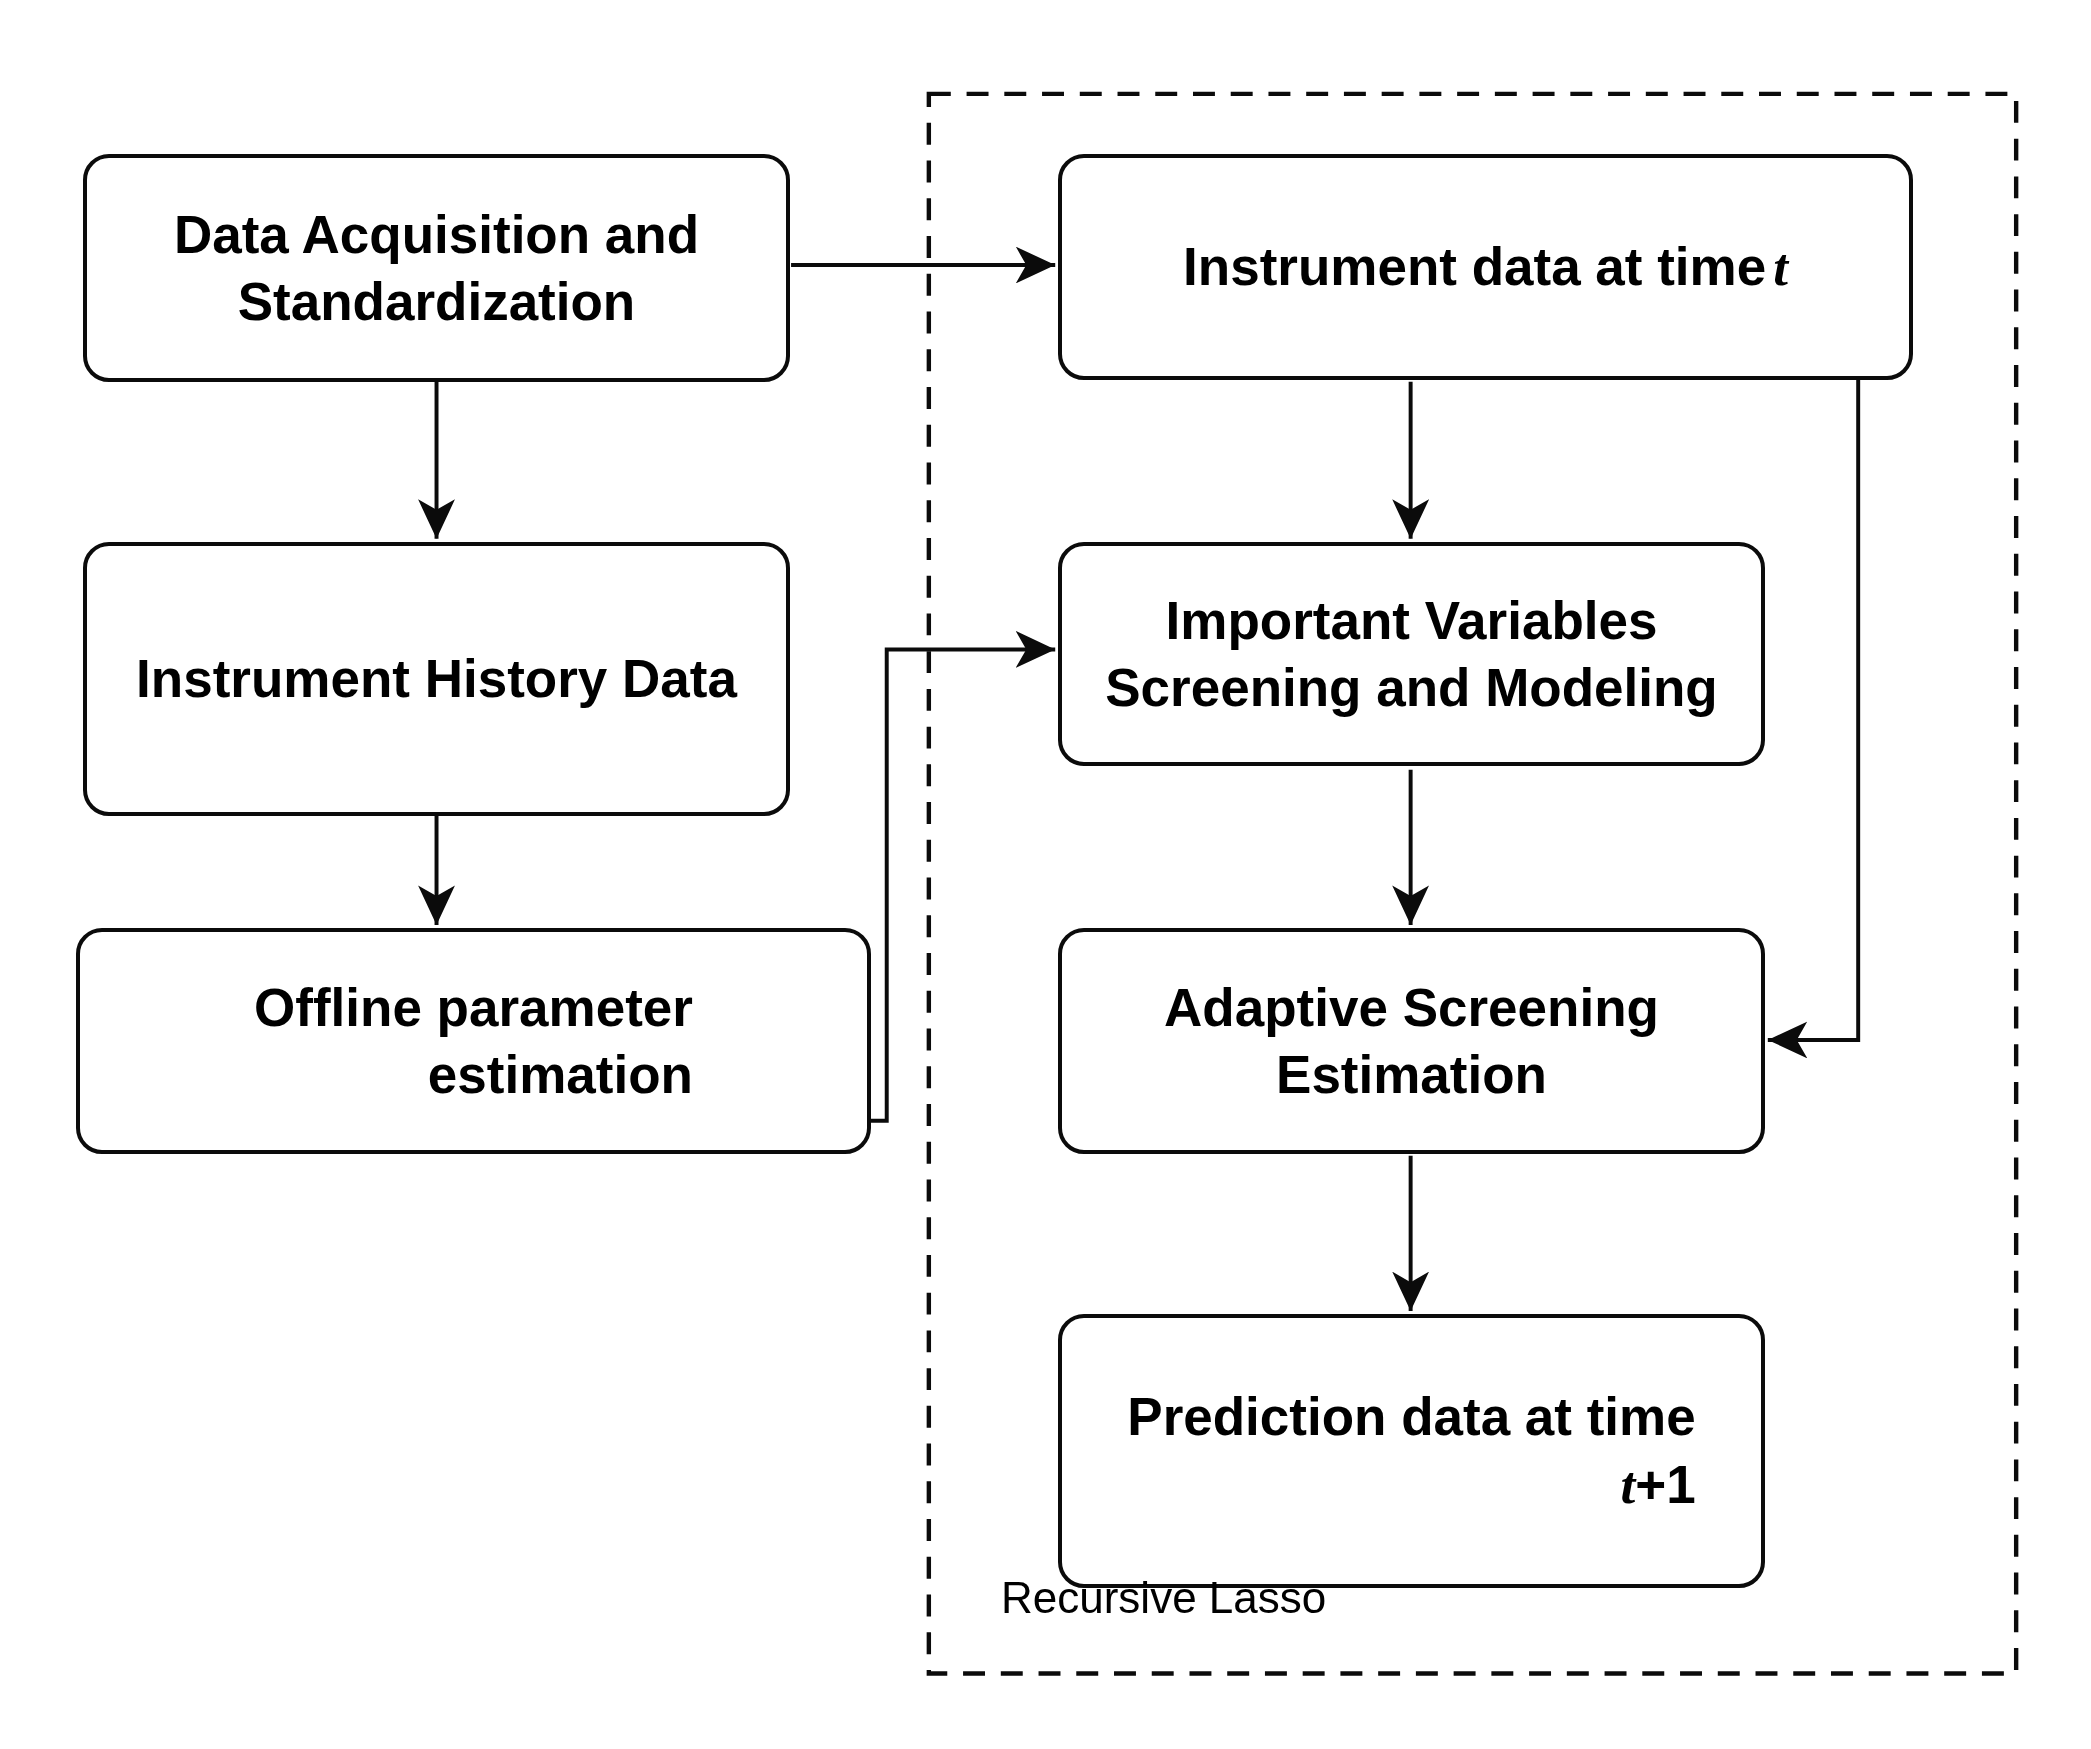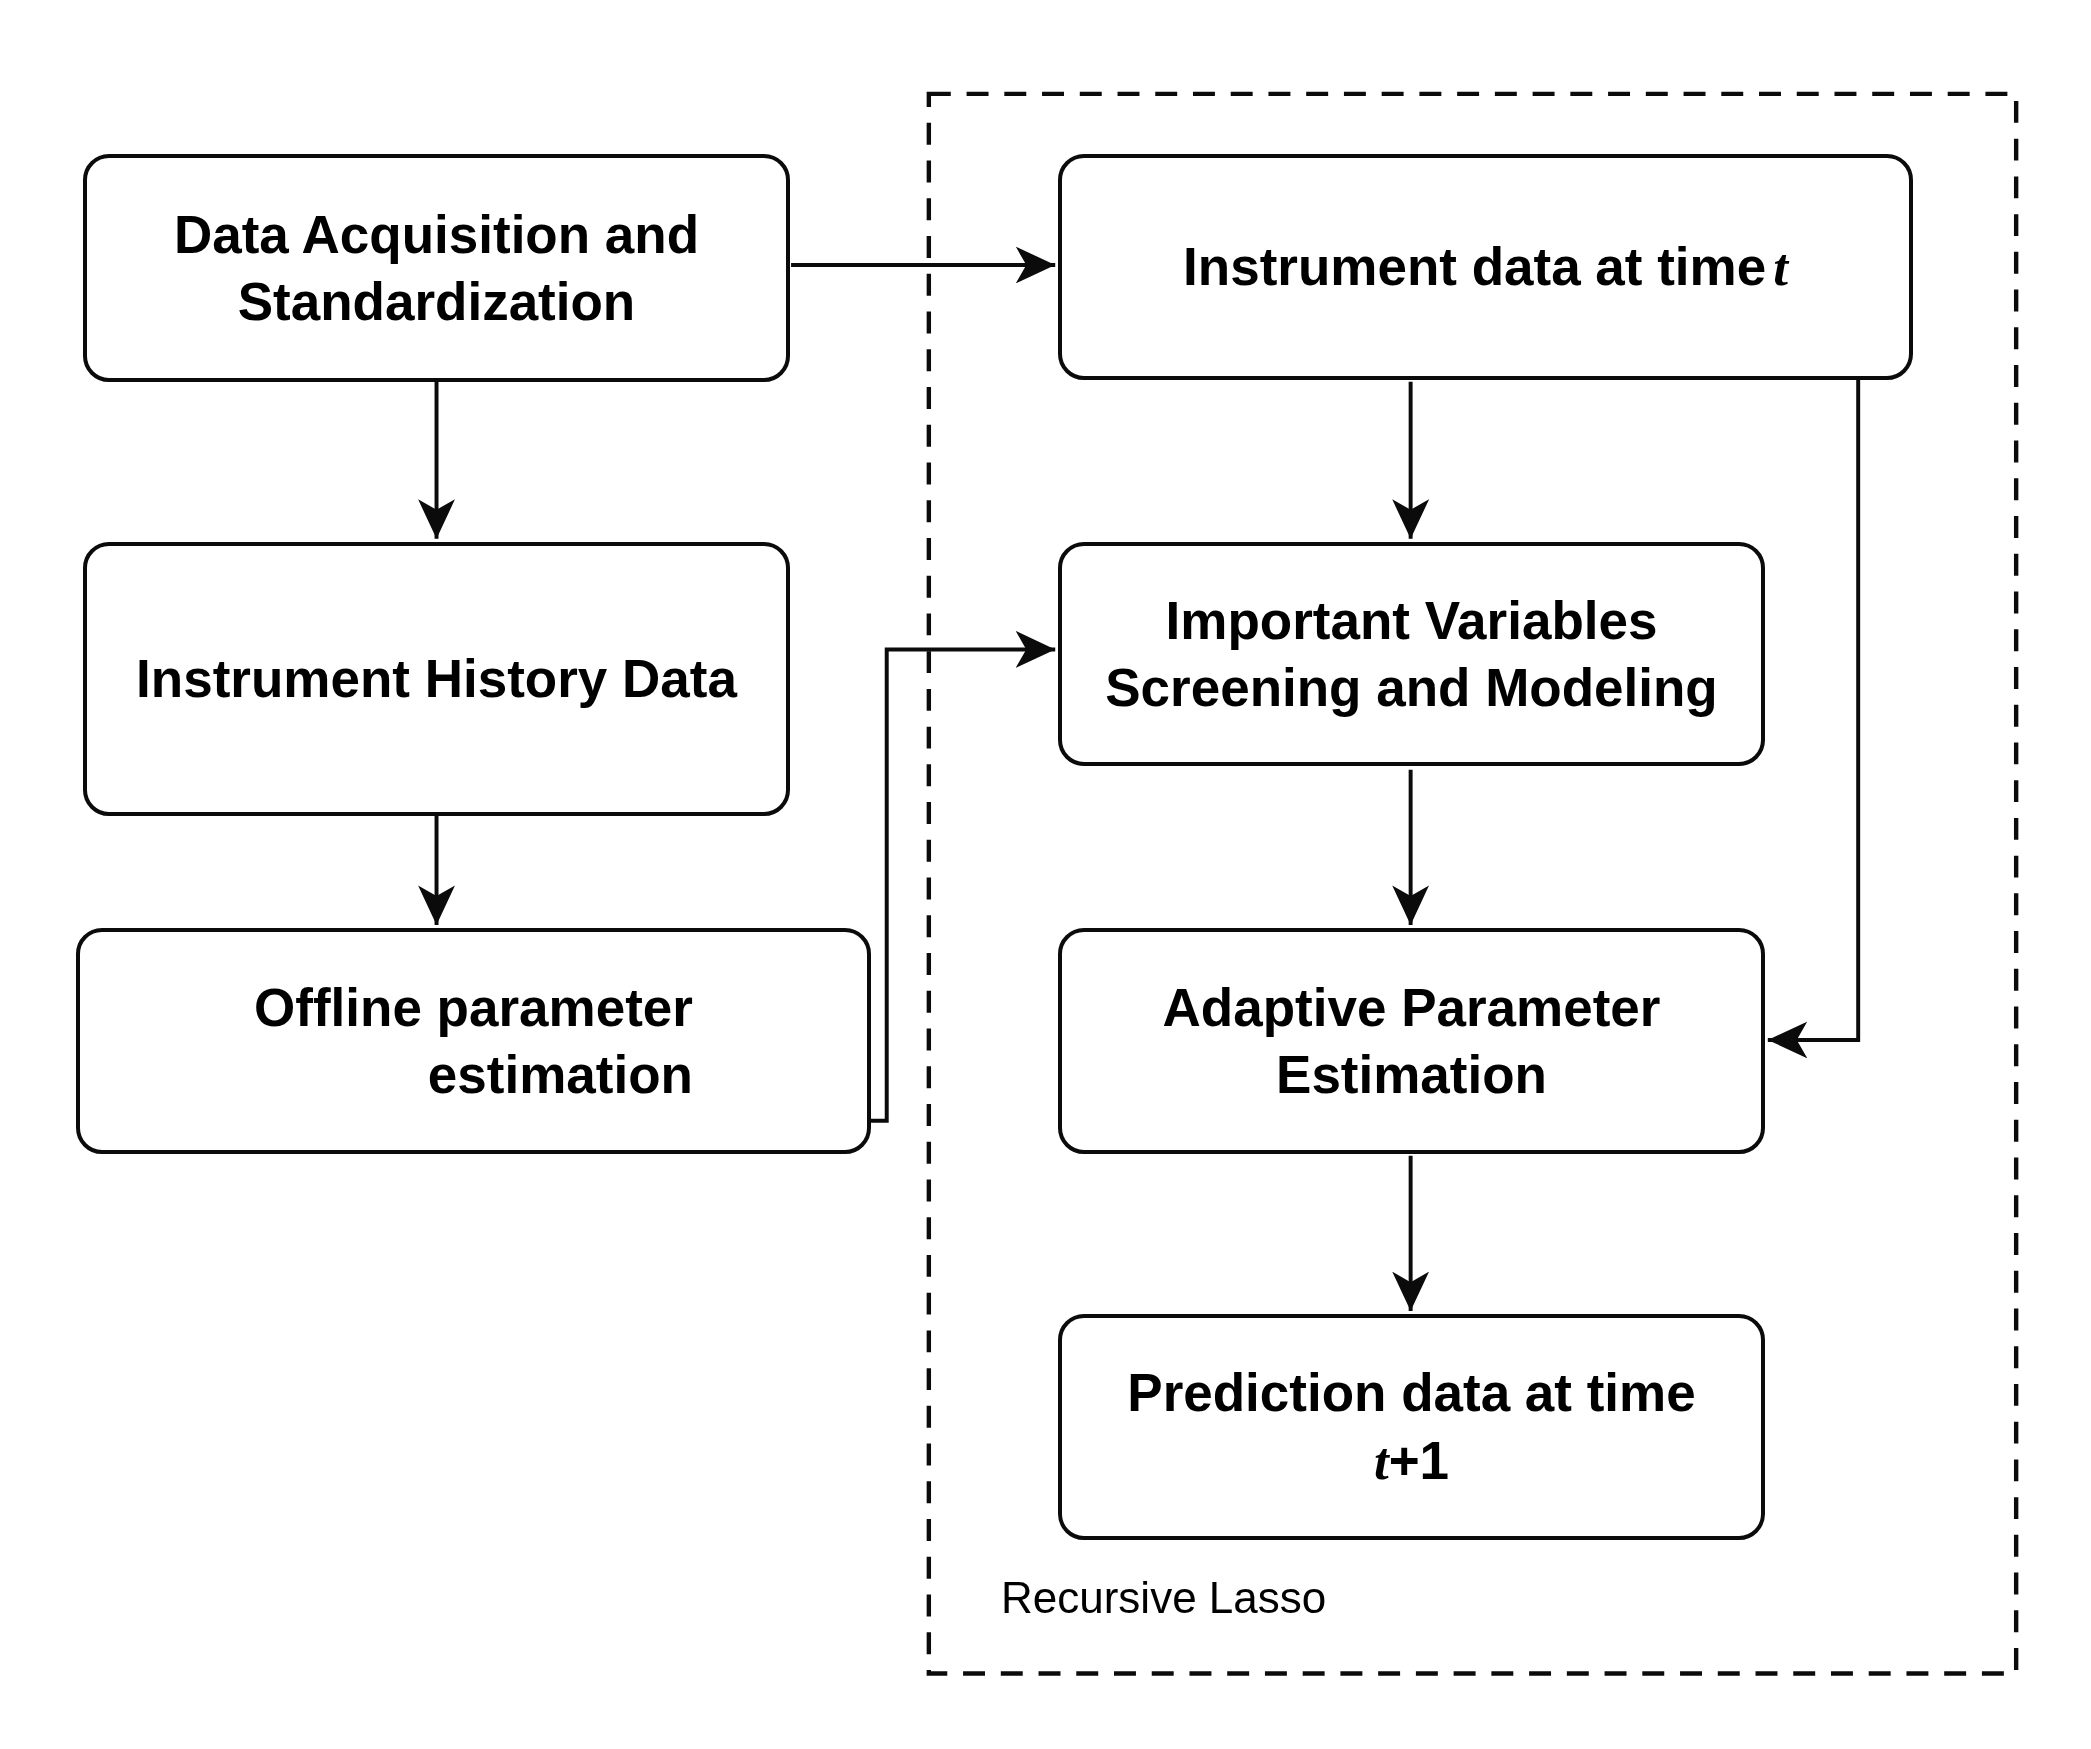--- a/index.html
+++ b/index.html
@@ -41,21 +41,21 @@
     margin-left: 7px;
   }
   .mvar-tight { margin-left: 0; }
   
   .n-data-acq      { left:  83px; top:  154px; width: 707px; height: 228px; }
   .n-history       { left:  83px; top:  542px; width: 707px; height: 274px; }
   .n-offline       { left:  76px; top: 928px; width: 795px; height: 226px; text-align: right; }
   .n-inst-t        { left: 1058px; top:  154px; width: 855px; height: 226px; }
   .n-screening     { left: 1058px; top:  542px; width: 707px; height: 224px; }
   .n-adaptive      { left: 1058px; top: 928px; width: 707px; height: 226px; }
-  .n-prediction    { left: 1058px; top: 1314px; width: 707px; height: 226px; }
+  .n-prediction    { left: 1058px; top: 1314px; width: 707px; height: 274px; text-align: right; }
   .container-label {
     position: absolute;
     left: 1001px;
     top: 1573px;
     font-weight: normal;
     font-size: 44px;
     white-space: nowrap;
   }
 </style>
 </head>
@@ -117,21 +117,21 @@
 
   <div class="node n-screening">
     <div class="node-label">
       <span>Important Variables</span><br>
       <span>Screening and Modeling</span>
     </div>
   </div>
 
   <div class="node n-adaptive">
     <div class="node-label">
-      <span>Adaptive Parameter</span><br>
+      <span>Adaptive Screening</span><br>
       <span>Estimation</span>
     </div>
   </div>
 
   <div class="node n-prediction">
     <div class="node-label">
       <span>Prediction data at time</span><br>
       <span class="mvar mvar-tight">t</span><span>+1</span>
     </div>
   </div>

